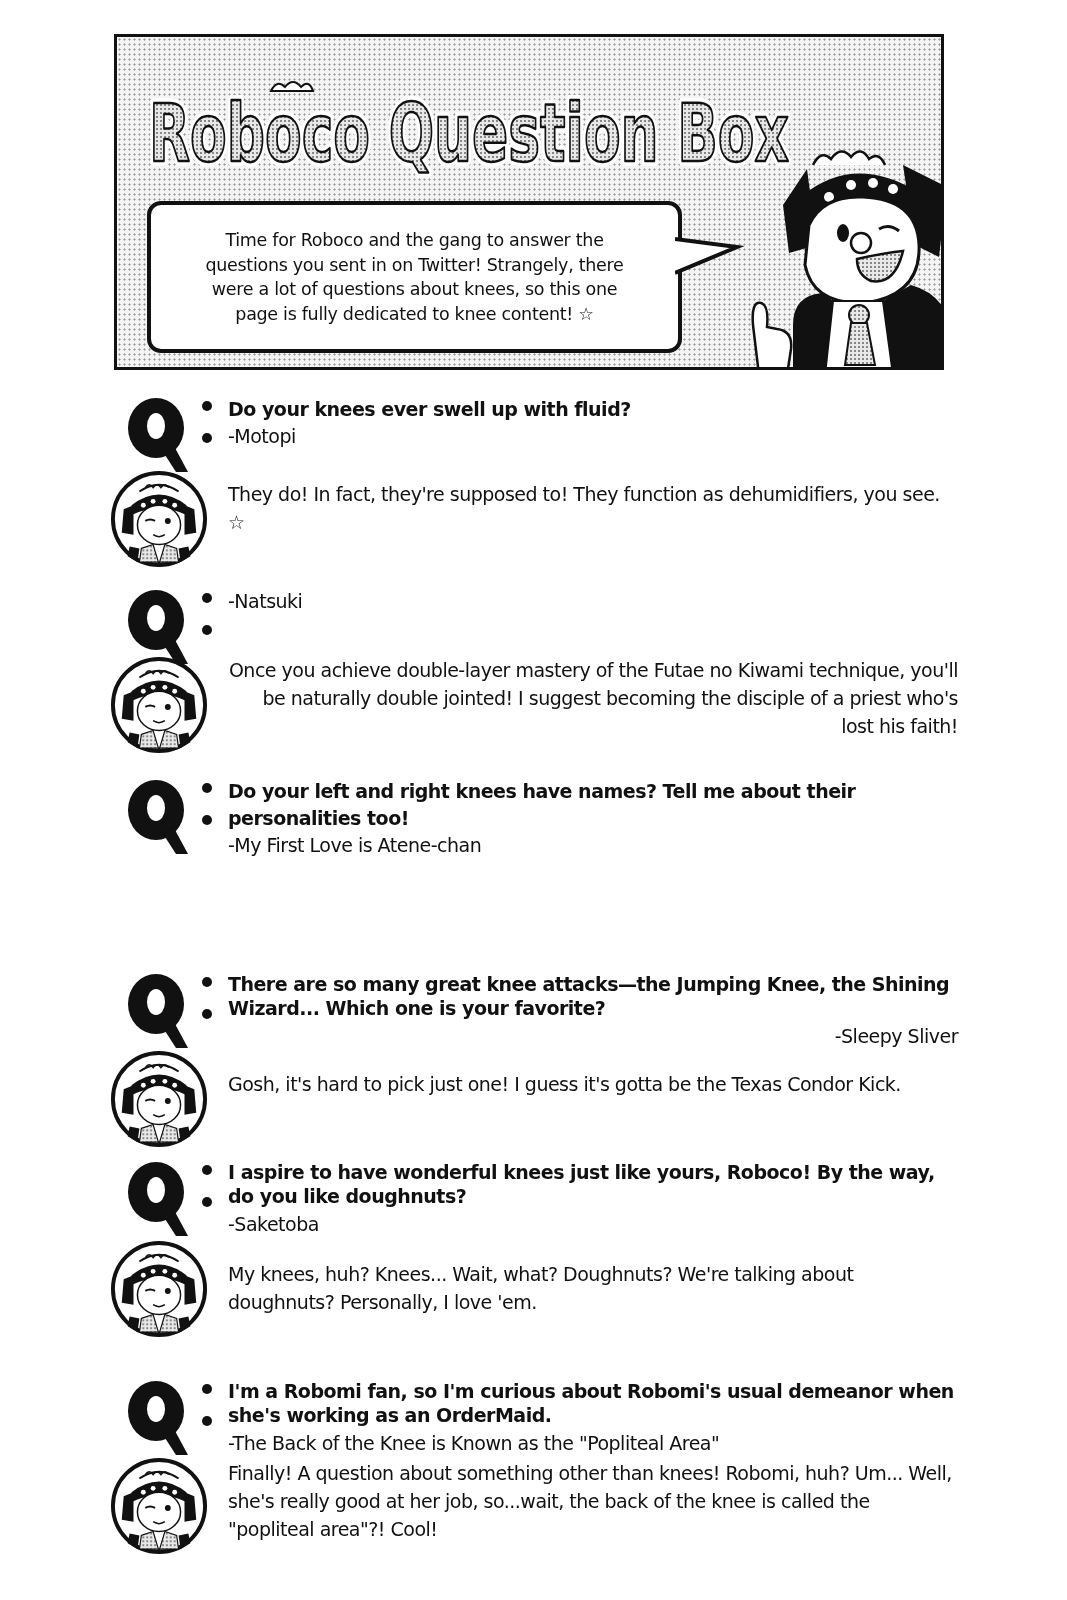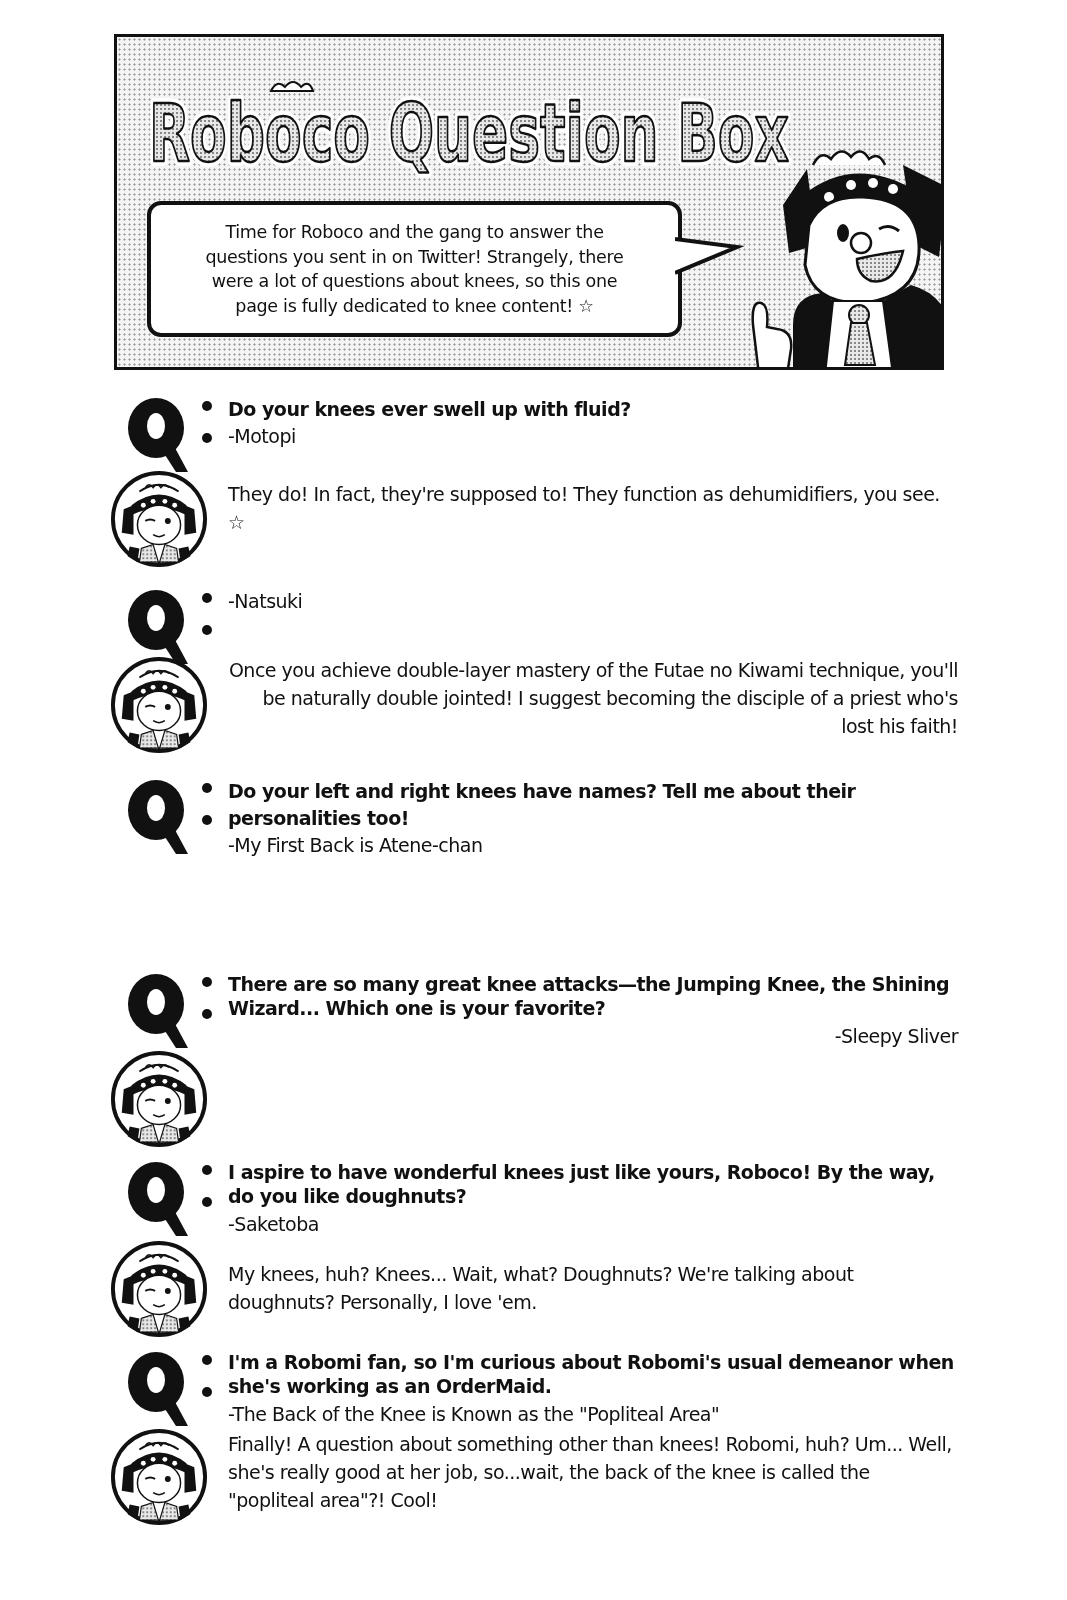--- a/index.html
+++ b/index.html
@@ -14,21 +14,21 @@
     background-color: #f4f4f4;
     background-image: radial-gradient(circle, #9a9a9a 0.9px, transparent 1.2px);
     background-size: 5px 5px;
     overflow: hidden;
   }
   .title {
     position: absolute; left: 22px; top: 38px; width: 660px; height: 110px;
   }
   .title svg { width: 100%; height: 100%; }
   .bubble {
-    position: absolute; left: 30px; top: 164px; width: 535px; height: 136px;
+    position: absolute; left: 30px; top: 164px; width: 535px; height: 152px;
     background: #fff; border: 4px solid #111; border-radius: 14px; box-sizing: border-box;
     display: flex; align-items: center; justify-content: center;
   }
   .bubble-tail { position: absolute; left: 558px; top: 196px; width: 70px; height: 60px; }
   .bubble-text {
     width: 440px; text-align: center; font-size: 17.5px; line-height: 24.5px;
     font-family: "DejaVu Sans", sans-serif; font-weight: normal; letter-spacing: -0.3px;
   }
   .mascot { position: absolute; left: 616px; top: 88px; width: 220px; height: 250px; }
 
@@ -165,39 +165,40 @@
   </div>
 </div>
 
 <div class="qa" style="top:774px;">
   <div class="q-row">
     <svg class="q-icon">
         <use href="#qmark"></use>
       </svg>
     <div class="q-text">
       <span class="q-question">Do your left and right knees have names? Tell me about their personalities too!</span>
-      <span class="q-author">-My First Back is Atene-chan</span>
+      <span class="q-author">-My First Love is Atene-chan</span>
     </div>
   </div>
 </div>
 
 <div class="qa" style="top:968px;">
   <div class="q-row">
     <svg class="q-icon">
         <use href="#qmark"></use>
       </svg>
     <div class="q-text" style="line-height:24px;">
       <span class="q-question">There are so many great knee attacks—the Jumping Knee, the Shining Wizard... Which one is your favorite?</span>
       <span class="q-author" style="margin-top:4px;text-align:right;">-Sleepy Sliver</span>
     </div>
   </div>
   <div class="a-row" style="margin-top:2px;">
     <svg class="avatar">
         <use href="#face"></use>
       </svg>
+    <div class="a-text" style="padding-top:20px;">Gosh, it's hard to pick just one! I guess it's gotta be the Texas Condor Kick.</div>
   </div>
 </div>
 
 <div class="qa" style="top:1156px;">
   <div class="q-row">
     <svg class="q-icon">
         <use href="#qmark"></use>
       </svg>
     <div class="q-text" style="line-height:24px;">
       <span class="q-question">I aspire to have wonderful knees just like yours, Roboco! By the way, do you like doughnuts?</span>
@@ -210,21 +211,21 @@
       </svg>
     <div class="a-text" style="padding-top:20px;">My knees, huh? Knees... Wait, what? Doughnuts? We're talking about doughnuts? Personally, I love 'em.</div>
   </div>
 </div>
 
 <div class="qa" style="top:1346px;">
   <div class="q-row">
     <svg class="q-icon">
         <use href="#qmark"></use>
       </svg>
-    <div class="q-text" style="line-height:24px;">
+    <div class="q-text" style="line-height:24px;margin-top:29px;">
       <span class="q-question">I'm a Robomi fan, so I'm curious about Robomi's usual demeanor when she's working as an OrderMaid.</span>
       <span class="q-author" style="margin-top:4px;">-The Back of the Knee is Known as the "Popliteal Area"</span>
     </div>
   </div>
   <div class="a-row" style="margin-top:2px;">
     <svg class="avatar">
         <use href="#face"></use>
       </svg>
     <div class="a-text" style="padding-top:2px;">Finally! A question about something other than knees! Robomi, huh? Um... Well, she's really good at her job, so...wait, the back of the knee is called the "popliteal area"?! Cool!</div>
   </div>

